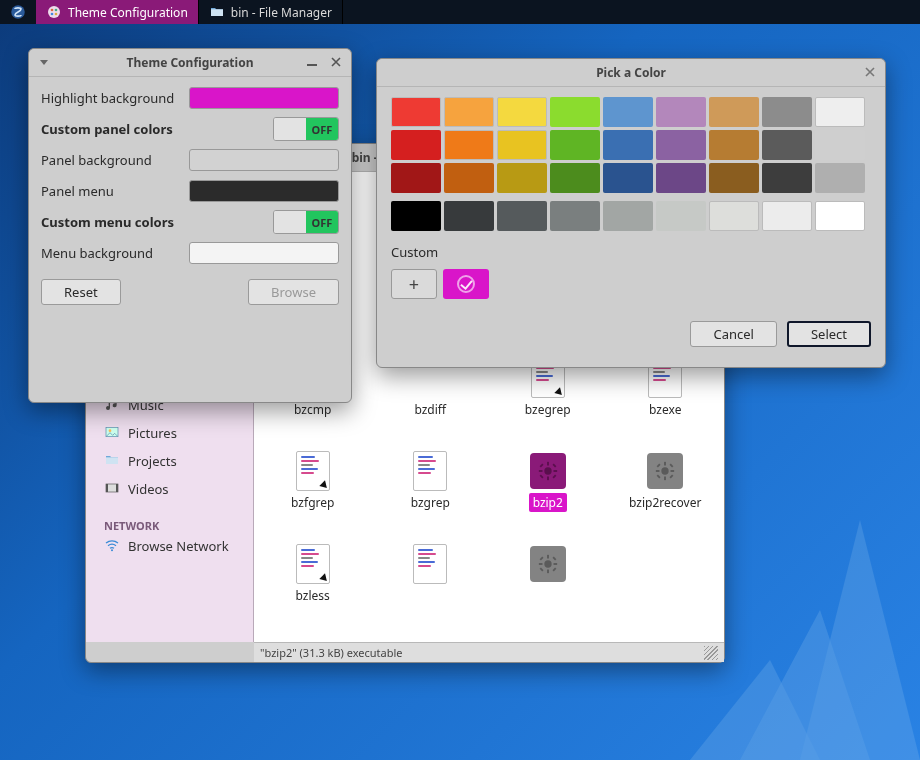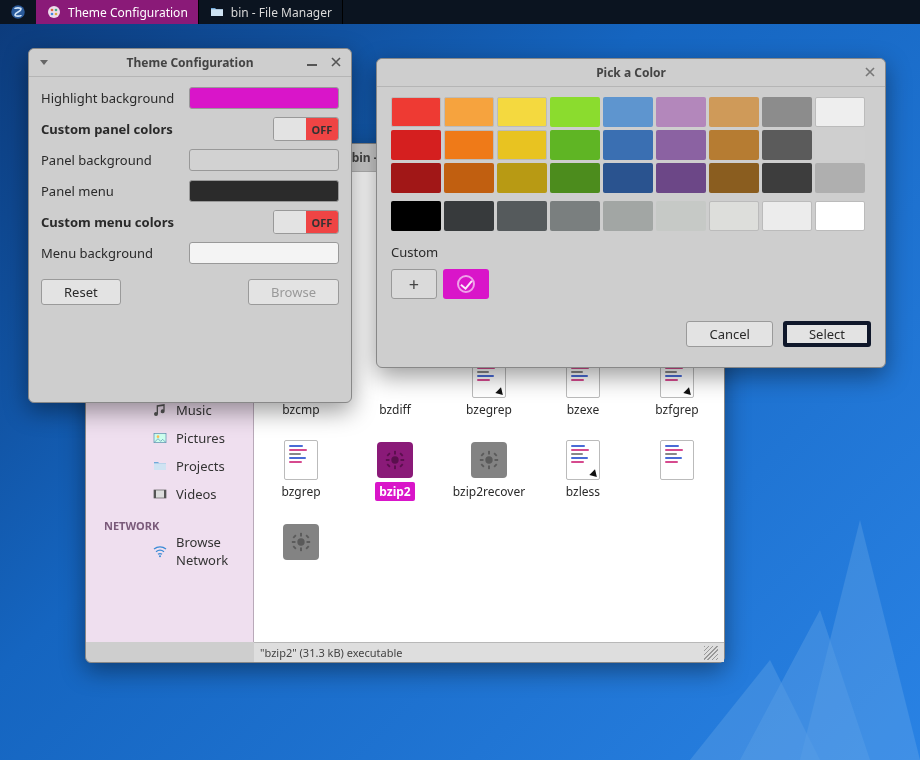--- a/index.html
+++ b/index.html
@@ -57,21 +57,21 @@
     background: #eaeaea;
   }
   .tc-toggle {
     width: 66px; height: 24px; border: 1px solid #999; border-radius: 3px;
     display: flex; overflow: hidden; background: #e3e3e3;
   }
   .tc-toggle .half { width: 50%; display: flex; align-items: center; justify-content: center; font-size: 11px; font-weight: bold; }
   .tc-toggle.on .half.on { background: #d915c9; color: #fff; }
   .tc-toggle.on .half.off { background: #e3e3e3; color: #888; }
   .tc-toggle.off .half.on { background: #e3e3e3; color: #888; }
-  .tc-toggle.off .half.off { background: #ef4444; color: #333; }
+  .tc-toggle.off .half.off { background: #22c55e; color: #333; }
   .tc-buttons { display: flex; gap: 6px; margin-top: 8px; }
   .btn {
     height: 26px; padding: 0 22px; background: #e3e3e3; border: 1px solid #9a9a9a;
     border-radius: 3px; font-size: 13px; display: inline-flex; align-items: center; justify-content: center;
   }
   .btn.disabled { color: #999; }
   .tc-buttons .spacer { flex: 1; }
 
   
   #color-window { left: 376px; top: 58px; width: 510px; height: 310px; z-index: 40; }
@@ -86,45 +86,45 @@
     width: 46px; height: 30px; background: #dadada; border: 1px solid #999; border-radius: 3px;
     display: flex; align-items: center; justify-content: center; font-size: 18px; color: #444;
   }
   .cp-current {
     width: 46px; height: 30px; background: #d915c9; border-radius: 3px;
     display: flex; align-items: center; justify-content: center;
   }
   .cp-check { width: 18px; height: 18px; border: 2px solid rgba(255,255,255,0.6); border-radius: 50%; position: relative; }
   .cp-check::after { content: ""; position: absolute; left: 4px; top: 1px; width: 5px; height: 9px; border-right: 2px solid rgba(255,255,255,0.9); border-bottom: 2px solid rgba(255,255,255,0.9); transform: rotate(40deg); }
   .cp-buttons { display: flex; justify-content: flex-end; gap: 10px; margin-top: auto; padding-top: 14px; }
-  .btn.primary { border: 4px solid #0f172a; }
+  .btn.primary { border: 2px solid #0f172a; }
 
   
   #fm-window { left: 85px; top: 143px; width: 640px; height: 520px; z-index: 10; }
   .fm-sidebar {
     position: absolute; left: 0; top: 28px; bottom: 20px; width: 168px;
     background: #efdfef; border-right: 1px solid #b9a9b9; padding: 6px 0;
     overflow: hidden;
   }
   .fm-sidebar .hdr { font-size: 11px; font-weight: bold; color: #7a5a7a; padding: 10px 10px 4px 18px; }
-  .fm-side-item { display: flex; align-items: center; height: 28px; padding-left: 18px; gap: 8px; font-size: 13px; color: #333; margin-left: 48px; }
+  .fm-side-item { display: flex; height: 28px; padding-left: 18px; gap: 8px; font-size: 13px; color: #333; }
   .fm-side-item .sicon { width: 16px; height: 16px; }
   .fm-content {
     position: absolute; left: 168px; top: 28px; right: 0; bottom: 20px;
     background: #fff; overflow: hidden;
   }
   .fm-grid {
-    display: grid; grid-template-columns: repeat(5, 1fr);
+    display: grid; grid-template-columns: repeat(4, 1fr);
     padding-top: 200px; 
-    gap: 6px 0;
+    gap: 17px 0;
   }
   .fm-item { display: flex; flex-direction: column; align-items: center; gap: 2px; height: 76px; }
   .fm-icon { width: 40px; height: 40px; position: relative; display: flex; align-items: center; justify-content: center; }
   .fm-label { font-size: 12px; padding: 1px 4px; border-radius: 2px; }
-  .fm-label.selected { background: #d915c9; color: #fff; font-weight: bold; }
+  .fm-label.selected { background: #d915c9; color: #fff; }
   .fm-status {
     position: absolute; left: 168px; right: 0; bottom: 0; height: 20px;
     background: #dedede; border-top: 1px solid #b8b8b8;
     font-size: 11px; color: #444; padding: 2px 6px;
     display: flex; align-items: center;
   }
   .fm-status .grip { margin-left: auto; width: 14px; height: 14px; background:
     repeating-linear-gradient(135deg, #999 0 1px, transparent 1px 3px); }
 
   

